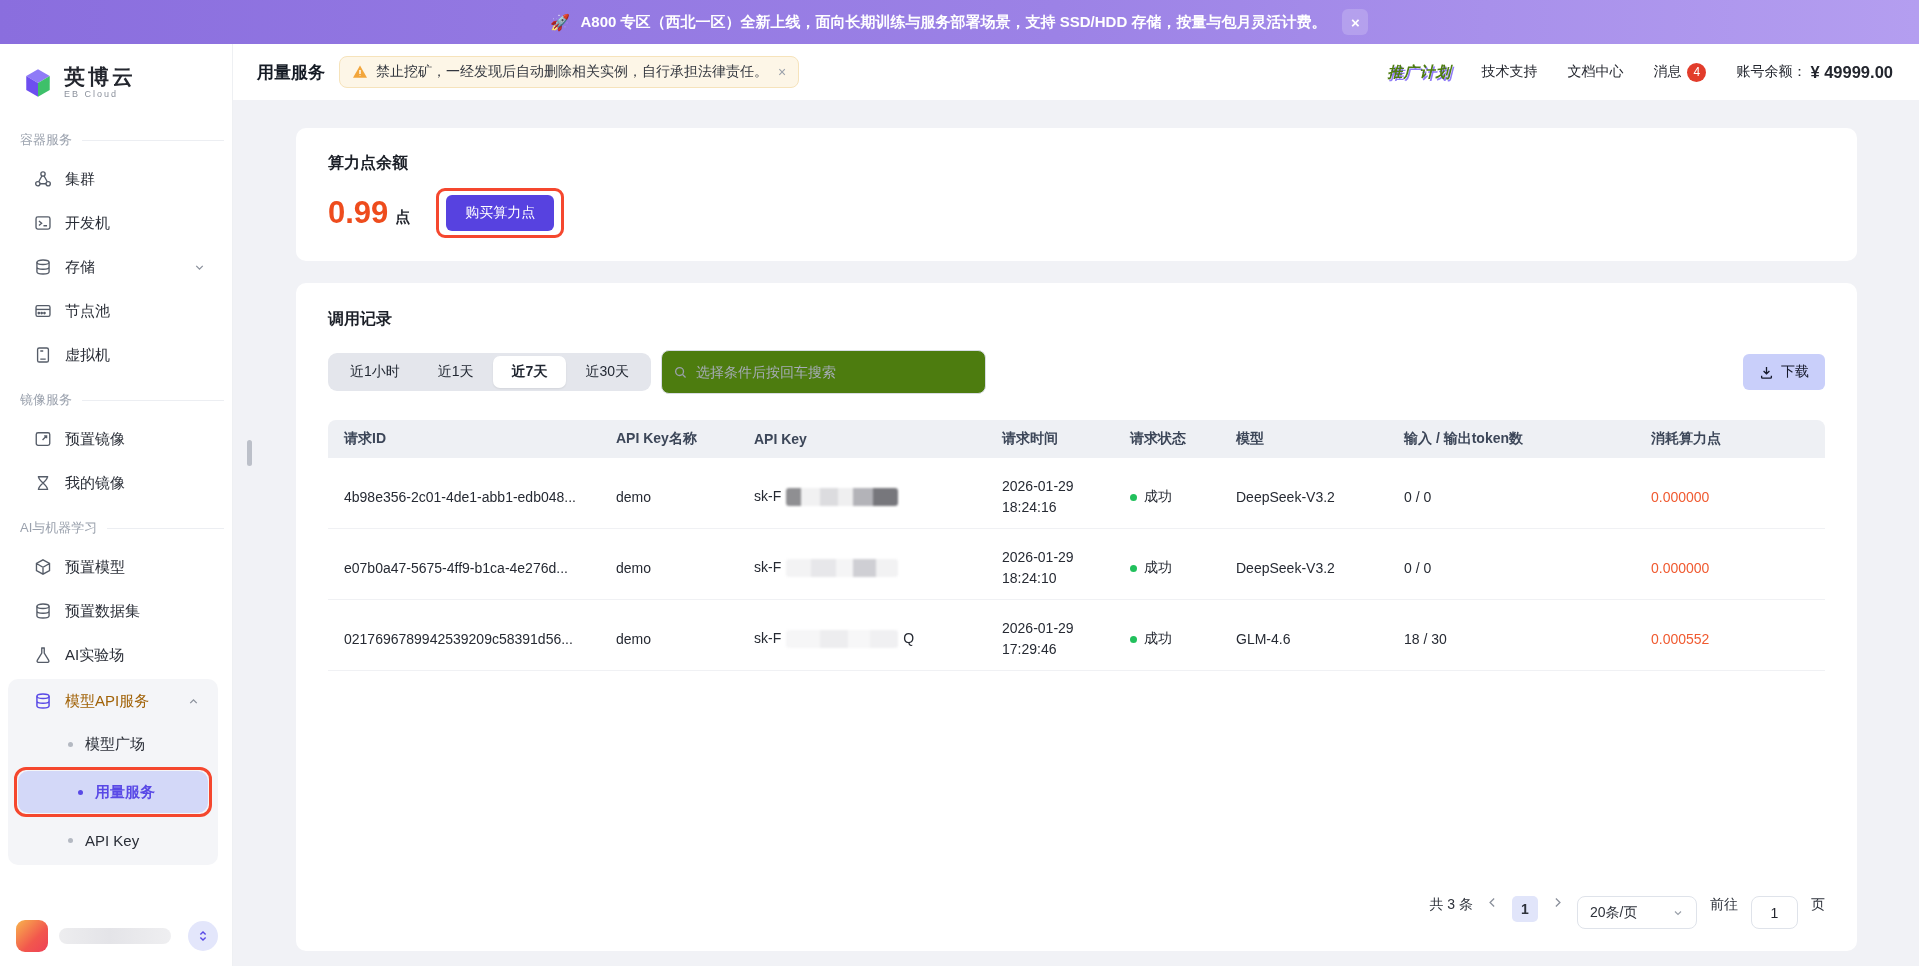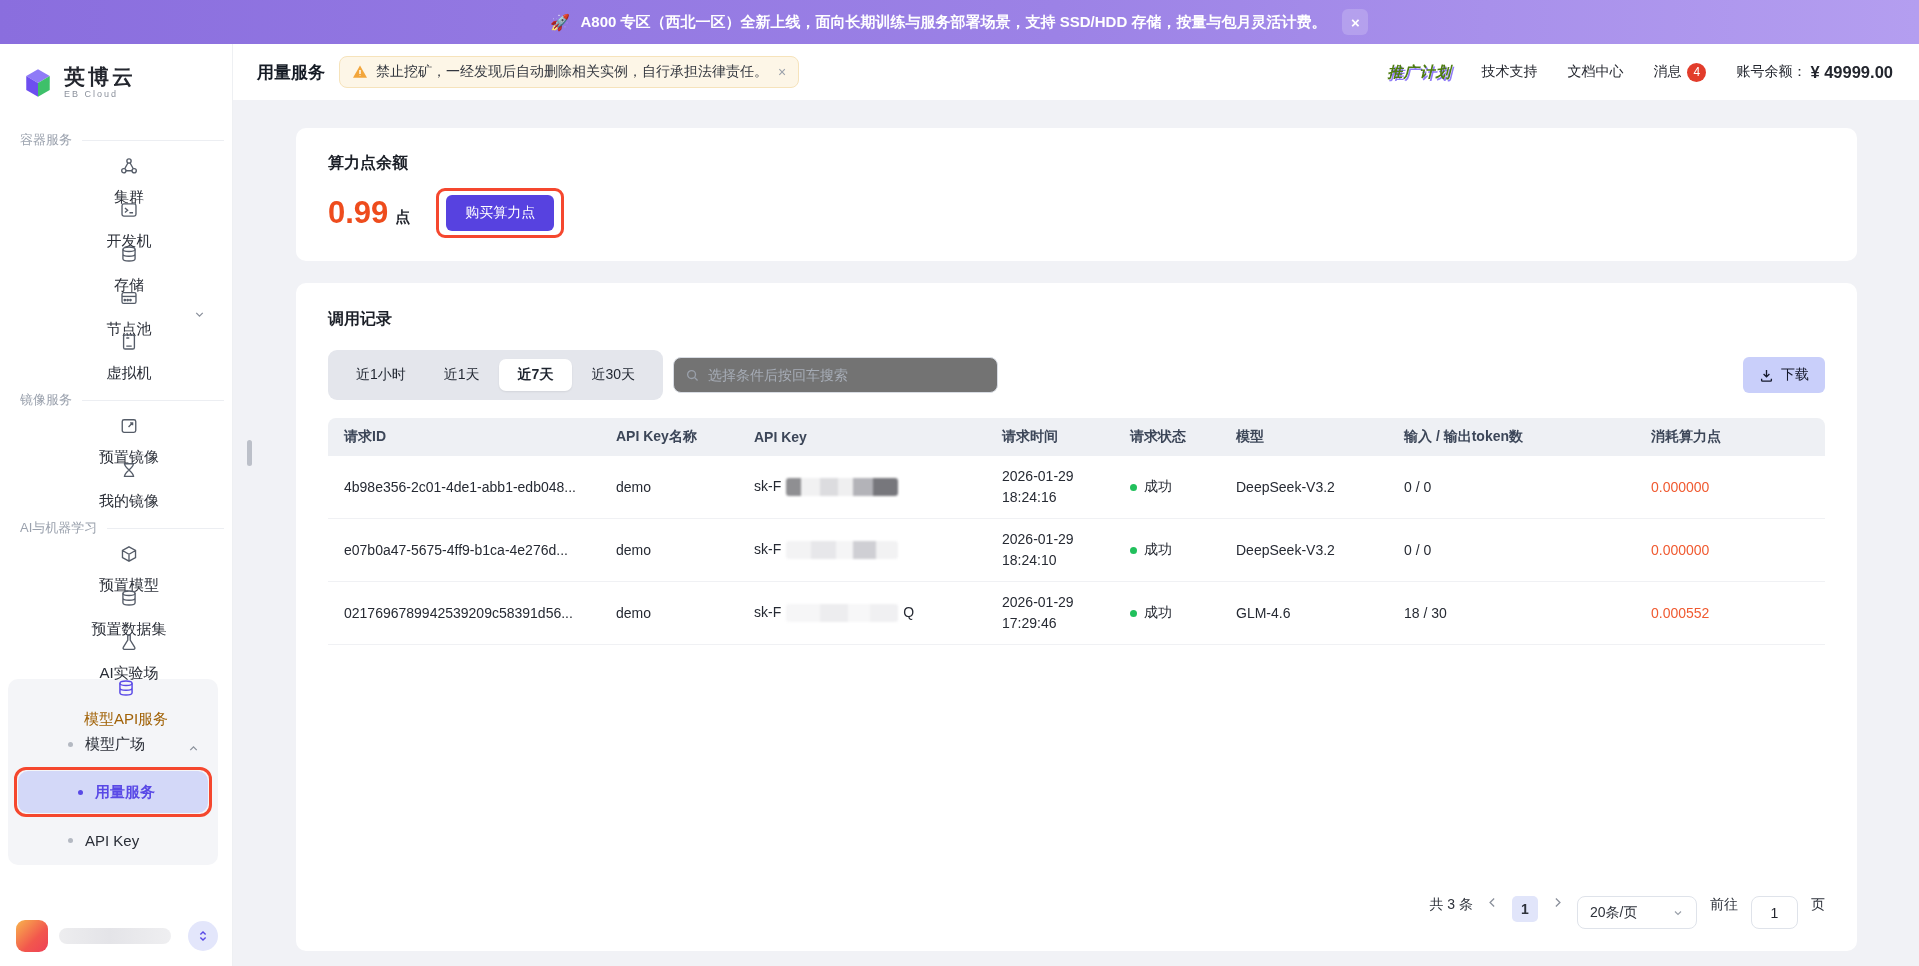--- a/index.html
+++ b/index.html
@@ -17,21 +17,21 @@
 
   
   .sidebar { width:233px; background:#fff; border-right:1px solid #eef0f3; position:relative; flex-shrink:0; padding-top:16px; }
   .brand { display:flex; align-items:center; gap:10px; padding:6px 0 10px 22px; }
   .brand-text { display:flex; flex-direction:column; line-height:1; }
   .brand-name { font-size:21px; font-weight:700; letter-spacing:3px; color:#23262e; }
   .brand-sub { font-size:9px; color:#8b919c; letter-spacing:2px; margin-top:3px; }
   .nav { padding:8px 8px 0 0; }
   .sec-label { display:flex; align-items:center; gap:10px; color:#9aa1ad; font-size:13px; padding:14px 0 8px 20px; }
   .sec-label .rule { flex:1; height:1px; background:#eceef2; }
-  .nav-item { height:44px; display:flex; align-items:center; gap:13px; padding-left:34px; font-size:15px; color:#2a2e37; cursor:pointer;flex-direction:column; }
+  .nav-item { height:44px; display:flex; align-items:center; gap:13px; padding-left:34px; font-size:15px; color:#2a2e37; cursor:pointer; }
   .nav-item .nicon { width:18px; height:18px; color:#555c68; flex-shrink:0; display:flex; }
   .nav-item .spread { margin-left:auto; margin-right:18px; color:#8b919c; display:flex; }
   .group { background:#f4f5f8; border-radius:10px; margin:2px 6px 0 8px; padding-bottom:4px; }
   .group .nav-item.parent { padding-left:26px; color:#a16207; font-weight:400; }
   .group .nav-item.parent .nicon { color:#5949e6; }
   .sub-item { height:42px; display:flex; align-items:center; gap:12px; padding-left:60px; font-size:15px; color:#2a2e37; cursor:pointer; }
   .sub-item .dot { width:5px; height:5px; border-radius:50%; background:#b4b9c2; }
   .sub-item.active { background:#d3d8f8; border-radius:10px; color:#5949e6; font-weight:700; }
   .sub-item.active .dot { background:#5949e6; }
   .annot-side { border:3px solid #f5472e; border-radius:12px; margin:2px 6px; padding:1px; }
@@ -65,31 +65,31 @@
   .balance-card { height:133px; padding:25px 32px; }
   .balance-row { display:flex; align-items:center; margin-top:14px; }
   .balance-value { font-size:31px; font-weight:800; color:#ee4c1d; }
   .balance-unit { font-size:15px; font-weight:700; margin-left:7px; margin-top:8px; }
   .annot-buy { border:3px solid #f5472e; border-radius:9px; padding:4px 7px; margin-left:26px; }
   .buy-btn { background:#5742e0; color:#fff; border:none; border-radius:6px; padding:9px 19px; font-size:14px; cursor:pointer; font-family:inherit; }
 
   
   .records-card { margin-top:22px; height:668px; padding:26px 32px 22px; display:flex; flex-direction:column; }
   .controls { display:flex; align-items:center; margin-top:20px; }
-  .tabs { background:#e4e6ec; border-radius:9px; padding:9px; display:flex; }
+  .tabs { background:#e4e6ec; border-radius:9px; padding:3px; display:flex; }
   .tab { padding:7px 19px; font-size:14px; color:#1f2530; cursor:pointer; border-radius:7px; white-space:nowrap; }
   .tab.active { background:#fff; font-weight:700; box-shadow:0 1px 2px rgba(0,0,0,.08); }
-  .search-box { margin-left:10px; width:325px; height:36px; border:1px solid #d8dce3; border-radius:8px; background:#737373; display:flex; align-items:center; padding:0 11px; gap:8px; color:#9aa0aa; }
+  .search-box { margin-left:10px; width:325px; height:44px; border:1px solid #d8dce3; border-radius:8px; background:#4d7c0f; display:flex; align-items:center; padding:0 11px; gap:8px; color:#9aa0aa; }
   .search-box input { border:none; outline:none; flex:1; font-size:14px; font-family:inherit; color:#23262e; background:transparent; }
   .search-box input::placeholder { color:#a6acb6; }
   .dl-btn { margin-left:auto; height:36px; padding:0 16px; background:#c9cffa; border:none; border-radius:6px; display:flex; align-items:center; gap:7px; font-size:14px; color:#15192b; cursor:pointer; font-family:inherit; }
 
   
   .table { margin-top:18px; }
-  .t-head, .t-row { display:grid; grid-template-columns:272px 138px 248px 128px 106px 168px 247px 1fr; align-items:center; padding:1px 16px; }
+  .t-head, .t-row { display:grid; grid-template-columns:272px 138px 248px 128px 106px 168px 247px 1fr; align-items:center; padding:1px 16px;margin-top:8px; }
   .t-head { height:38px; background:#eef0f4; border-radius:8px 8px 0 0; color:#3c4658; font-weight:700; font-size:14px; }
   .t-row { height:63px; border-bottom:1px solid #f0f1f4; font-size:14px; color:#262a33; background:#fff; }
   .t-row:first-of-type { background:#fafbfd; }
   .cell-time { line-height:21px; }
   .status { display:flex; align-items:center; gap:7px; }
   .status .s-dot { width:7px; height:7px; border-radius:50%; background:#21c05c; }
   .cost { color:#f05a30; }
   .masked { display:inline-block; vertical-align:middle; width:112px; height:18px; border-radius:3px; margin:0 5px; filter:blur(1.1px); }
   .m1 { background:linear-gradient(90deg,#8f8f92 0 13%,#f1f1f2 13% 30%,#dcdcdf 30% 46%,#efeff0 46% 60%,#b3b3b8 60% 78%,#77777c 78% 100%); }
   .m2 { background:linear-gradient(90deg,#f3f3f4 0 22%,#e7e7ea 22% 45%,#f5f5f6 45% 60%,#cfcfd4 60% 80%,#f2f2f3 80% 100%); }

